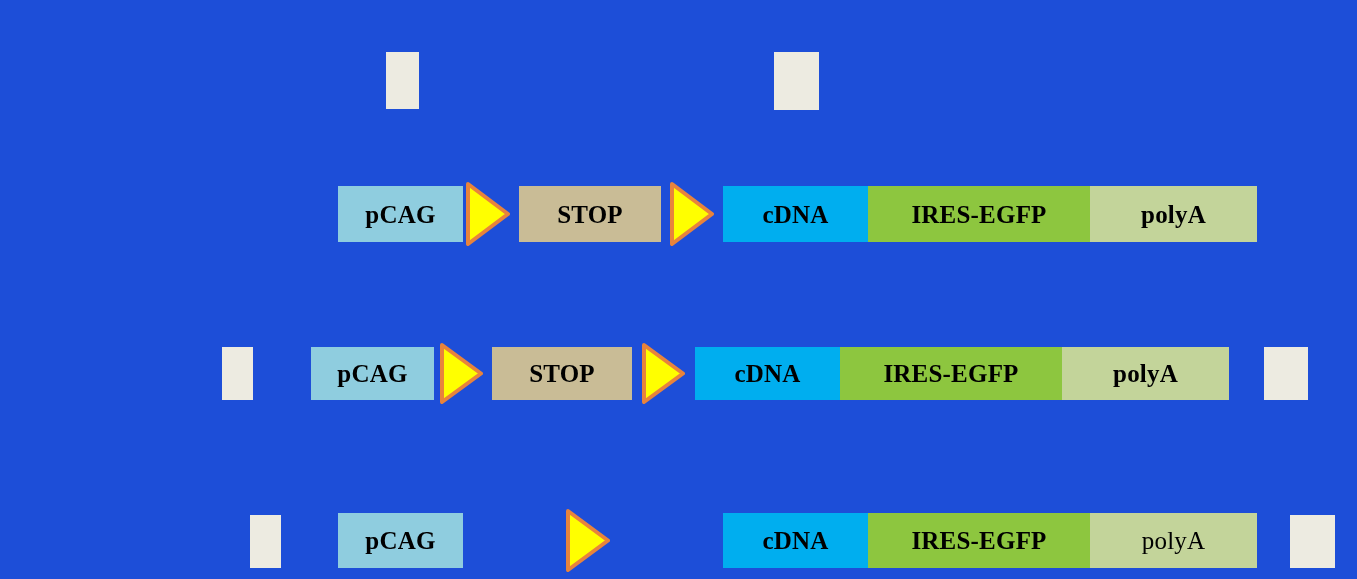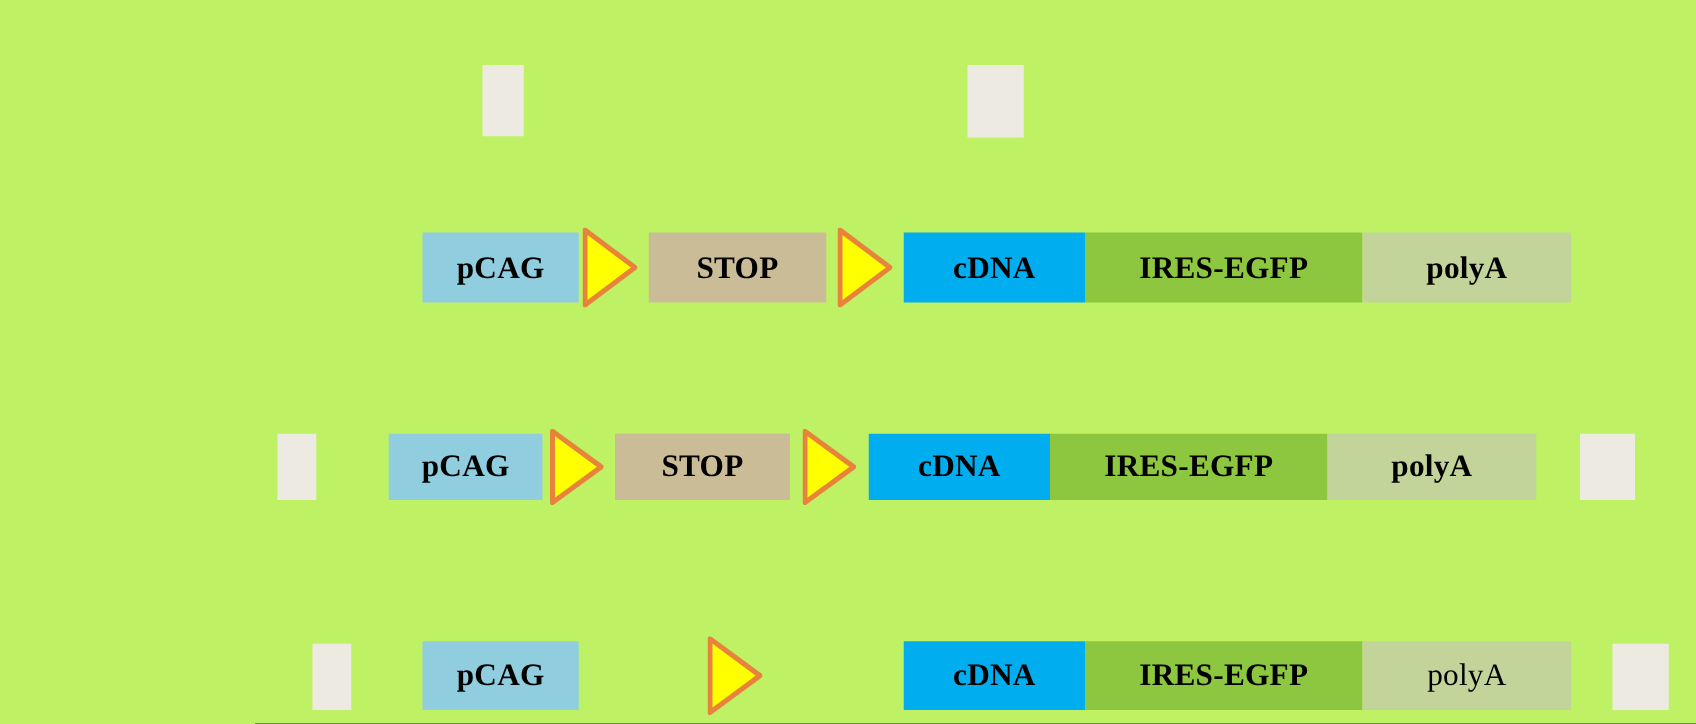--- a/index.html
+++ b/index.html
@@ -36,21 +36,21 @@
   }
   .arrow {
     position: absolute;
     overflow: visible;
   }
   .arrow svg { display: block; }
 </style>
 </head>
 <body>
 
-<div id="canvas" style="width: 1357px; height: 579px; background: #bef264;">
+<div id="canvas" style="width: 1357px; height: 579px; background: #1d4ed8;">
     <div style="position: absolute; left: 0px; top: 0px; width: 100%; height: 100%;">
       <div class="blank" style="left: 386px; top: 52px; width: 33px; height: 57px; background: rgb(237, 235, 225);"></div>
       <div class="blank" style="left: 774px; top: 52px; width: 45px; height: 58px; background: rgb(237, 235, 225);"></div>
       <div class="seg" style="left: 338px; top: 186px; width: 125px; height: 56px; background: rgb(143, 205, 223); color: rgb(0, 0, 0); font-size: 25px;">pCAG</div>
       <div class="arrow" style="left: 466px; top: 182px; width: 44px; height: 64px;">
         <svg width="44" height="64" viewBox="0 0 44 64">
           <polygon points="2,2 42,32 2,62" fill="#FFFF00" stroke="#E8833C" stroke-width="4" stroke-linejoin="round"></polygon>
         </svg>
       </div>
       <div class="seg" style="left: 519px; top: 186px; width: 142px; height: 56px; background: rgb(201, 188, 150); color: rgb(0, 0, 0); font-size: 25px;">STOP</div>

